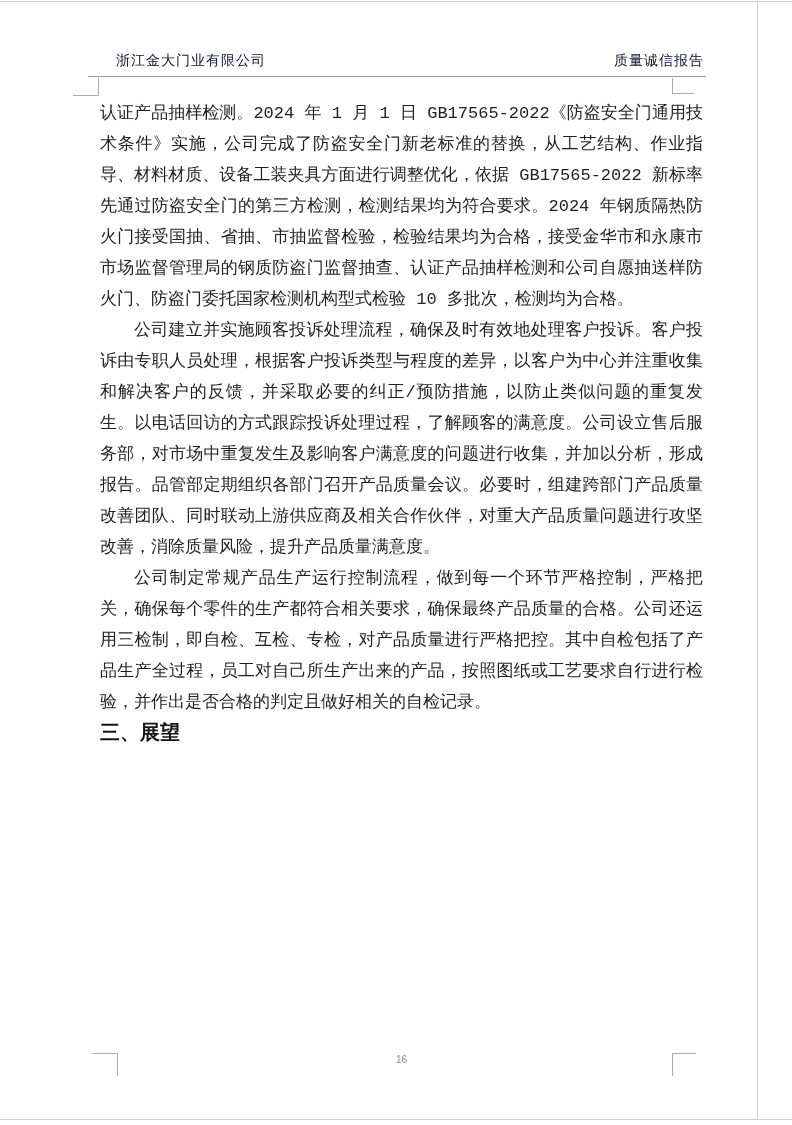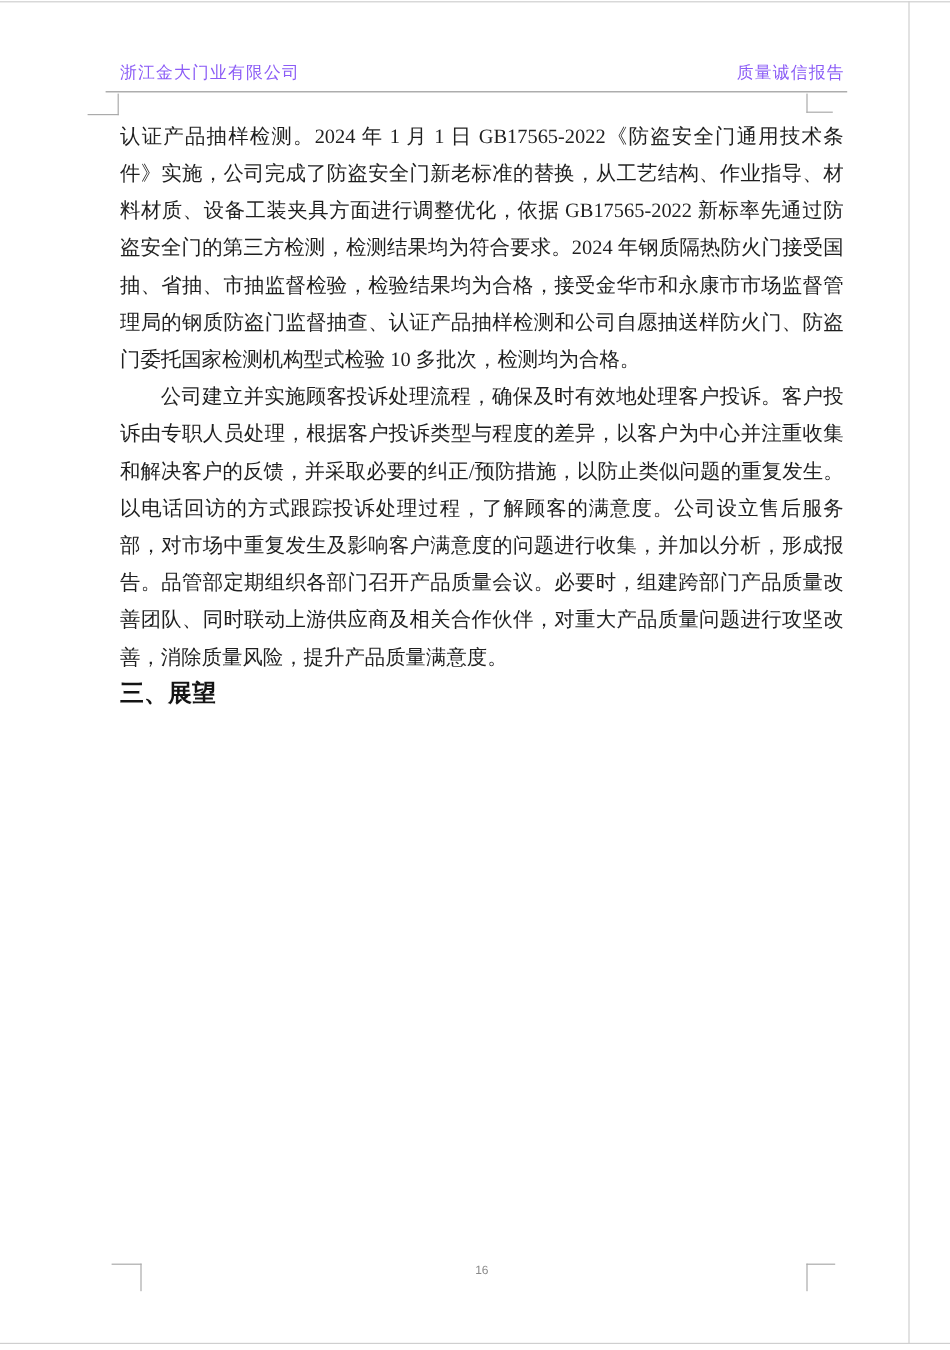--- a/index.html
+++ b/index.html
@@ -10,40 +10,40 @@
   }
   
   .edge{position:absolute;background:#cfcfcf;}
   #edge-top{left:0;top:1px;width:792px;height:1px;}
   #edge-right{left:757px;top:1px;width:1px;height:1119px;}
   #edge-bottom{left:0;top:1119px;width:792px;height:1px;}
 
   
   .hdr{
     position:absolute;top:52px;font-size:14px;letter-spacing:1px;
-    color:#8b5cf6;white-space:nowrap;
+    color:#0f172a;white-space:nowrap;margin-left:16px;
   }
   #hdr-left{left:100px;}
   #hdr-right{right:88px;}
   #hdr-rule{position:absolute;left:88px;top:76px;width:618px;height:1px;background:#9a9a9a;}
 
   
   .mark{position:absolute;}
   #mark-tl{left:73px;top:78px;width:25px;height:17px;border-right:1px solid #ababab;border-bottom:1px solid #ababab;}
   #mark-tr{left:672px;top:78px;width:21px;height:15px;border-left:1px solid #ababab;border-bottom:1px solid #ababab;}
   #mark-bl{left:93px;top:1053px;width:24px;height:22px;border-top:1px solid #ababab;border-right:1px solid #ababab;}
   #mark-br{left:672px;top:1053px;width:23px;height:22px;border-top:1px solid #ababab;border-left:1px solid #ababab;}
 
   
   #doc-body{
     position:absolute;left:100px;top:98px;width:603px;
     font-size:17px;line-height:31px;color:#1f1f1f;
     text-align:justify;text-justify:inter-character;
   }
-  #doc-body p{margin:0;}
+  #doc-body p{margin:0;font-family:Liberation Mono, monospace;}
   .indent{text-indent:2em;}
   .bold{font-weight:bold;}
   #h-outlook{
     margin:18px 0 10px 18px;font-size:20px;font-weight:bold;
     line-height:31px;color:#141414;text-align:left;
   }
 
   
   #footer{
     position:absolute;left:100px;top:1054px;width:603px;text-align:center;
@@ -63,16 +63,17 @@
 <div id="hdr-rule"></div>
 
 <div class="mark" id="mark-tl"></div>
 <div class="mark" id="mark-tr"></div>
 <div class="mark" id="mark-bl"></div>
 <div class="mark" id="mark-br"></div>
 
 <div id="doc-body">
   <p>认证产品抽样检测。2024 年 1 月 1 日 GB17565-2022《防盗安全门通用技术条件》实施，公司完成了防盗安全门新老标准的替换，从工艺结构、作业指导、材料材质、设备工装夹具方面进行调整优化，依据 GB17565-2022 新标率先通过防盗安全门的第三方检测，检测结果均为符合要求。2024 年钢质隔热防火门接受国抽、省抽、市抽监督检验，检验结果均为合格，接受金华市和永康市市场监督管理局的钢质防盗门监督抽查、认证产品抽样检测和公司自愿抽送样防火门、防盗门委托国家检测机构型式检验 10 多批次，检测均为合格。</p>
   <p class="indent">公司建立并实施顾客投诉处理流程，确保及时有效地处理客户投诉。客户投诉由专职人员处理，根据客户投诉类型与程度的差异，以客户为中心并注重收集和解决客户的反馈，并采取必要的纠正/预防措施，以防止类似问题的重复发生。以电话回访的方式跟踪投诉处理过程，了解顾客的满意度。公司设立售后服务部，对市场中重复发生及影响客户满意度的问题进行收集，并加以分析，形成报告。品管部定期组织各部门召开产品质量会议。必要时，组建跨部门产品质量改善团队、同时联动上游供应商及相关合作伙伴，对重大产品质量问题进行攻坚改善，消除质量风险，提升产品质量满意度。</p>
+  <p class="indent">公司制定常规产品生产运行控制流程，做到每一个环节严格控制，严格把关，确保每个零件的生产都符合相关要求，确保最终产品质量的合格。公司还运用三检制，即自检、互检、专检，对产品质量进行严格把控。其中自检包括了产品生产全过程，员工对自己所生产出来的产品，按照图纸或工艺要求自行进行检验，并作出是否合格的判定且做好相关的自检记录。</p>
   <p id="h-outlook">三、展望</p>
 </div>
 
 <div id="footer">16</div>
 
 </body></html>

